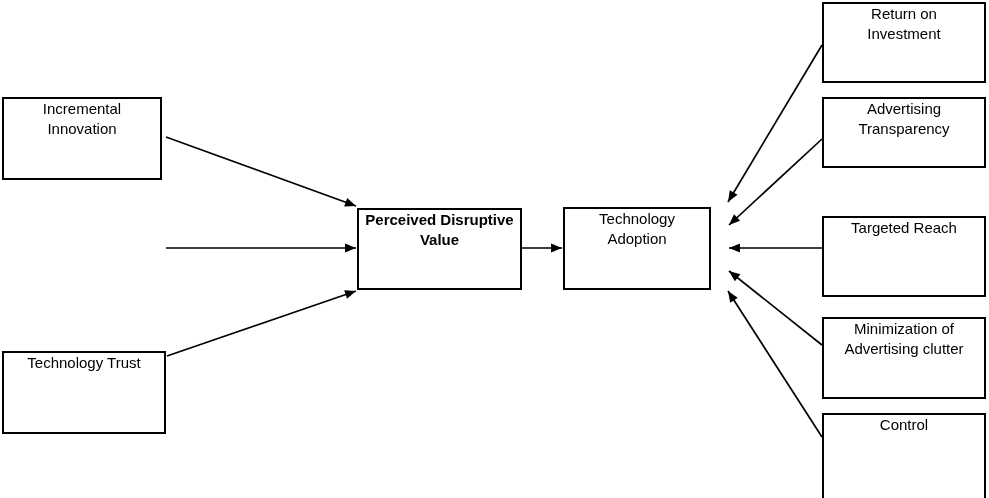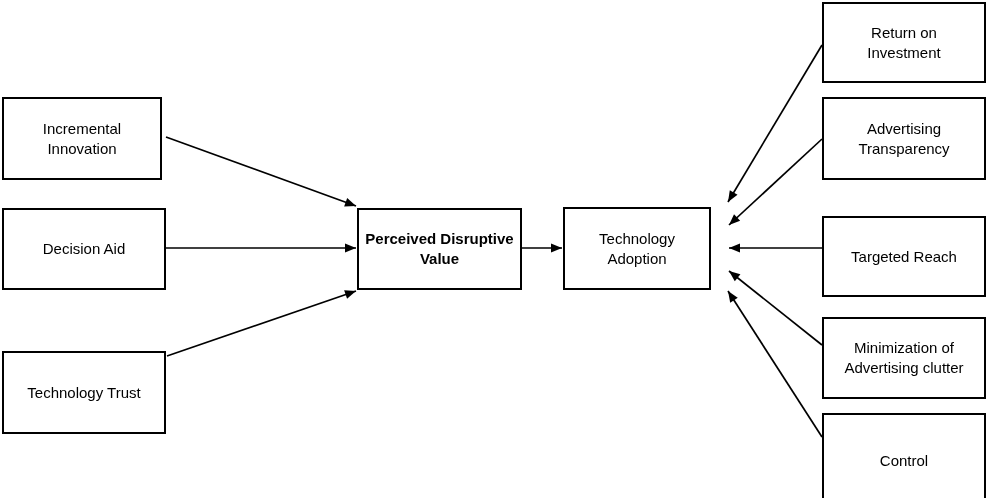--- a/index.html
+++ b/index.html
@@ -21,39 +21,38 @@
     top: 0;
     width: 989px;
     height: 498px;
   }
   .node {
     position: absolute;
     box-sizing: border-box;
     border: 2px solid #000000;
     background: #ffffff;
     display: flex;
-    align-items: center;
     justify-content: center;
     text-align: center;
   }
   .node-label {
     font-size: 15px;
     line-height: 20px;
     color: #000000;
     white-space: pre-line;
     padding: 0 6px;
   }
   
   .n-incremental   { left: 2px;   top: 97px;  width: 160px; height: 83px; }
   .n-decision      { left: 2px;   top: 208px; width: 164px; height: 82px; }
   .n-trust         { left: 2px;   top: 315px; width: 164px; height: 83px; margin-top: 36px; }
   .n-pdv           { left: 357px; top: 208px; width: 165px; height: 82px; font-weight: bold; }
   .n-adoption      { left: 563px; top: 207px; width: 148px; height: 83px; }
   .n-roi           { left: 822px; top: 2px;   width: 164px; height: 81px; }
-  .n-transparency  { left: 822px; top: 97px;  width: 164px; height: 83px; }
+  .n-transparency  { left: 822px; top: 97px;  width: 164px; height: 71px; }
   .n-reach         { left: 822px; top: 216px; width: 164px; height: 81px; }
   .n-clutter       { left: 822px; top: 317px; width: 164px; height: 82px; }
   .n-control       { left: 822px; top: 413px; width: 164px; height: 95px; }
 </style>
 </head>
 <body>
 
 <div class="canvas">
 
   <svg class="connector-layer" width="989" height="498" viewBox="0 0 989 498" xmlns="http://www.w3.org/2000/svg">
@@ -71,23 +70,20 @@
     <line x1="822" y1="248" x2="729" y2="248" stroke="#000000" stroke-width="1.7" marker-end="url(#arrowhead)"></line>
     <line x1="822" y1="345" x2="729" y2="271" stroke="#000000" stroke-width="1.7" marker-end="url(#arrowhead)"></line>
     <line x1="822" y1="437" x2="728" y2="291" stroke="#000000" stroke-width="1.7" marker-end="url(#arrowhead)"></line>
   </svg>
 
   <div class="node n-incremental">
     <span class="node-label">Incremental
 Innovation</span>
   </div>
 
-  <div class="node n-decision">
-    <span class="node-label">Decision Aid</span>
-  </div>
 
   <div class="node n-trust">
     <span class="node-label">Technology Trust</span>
   </div>
 
   <div class="node n-pdv">
     <span class="node-label">Perceived Disruptive
 Value</span>
   </div>
 

